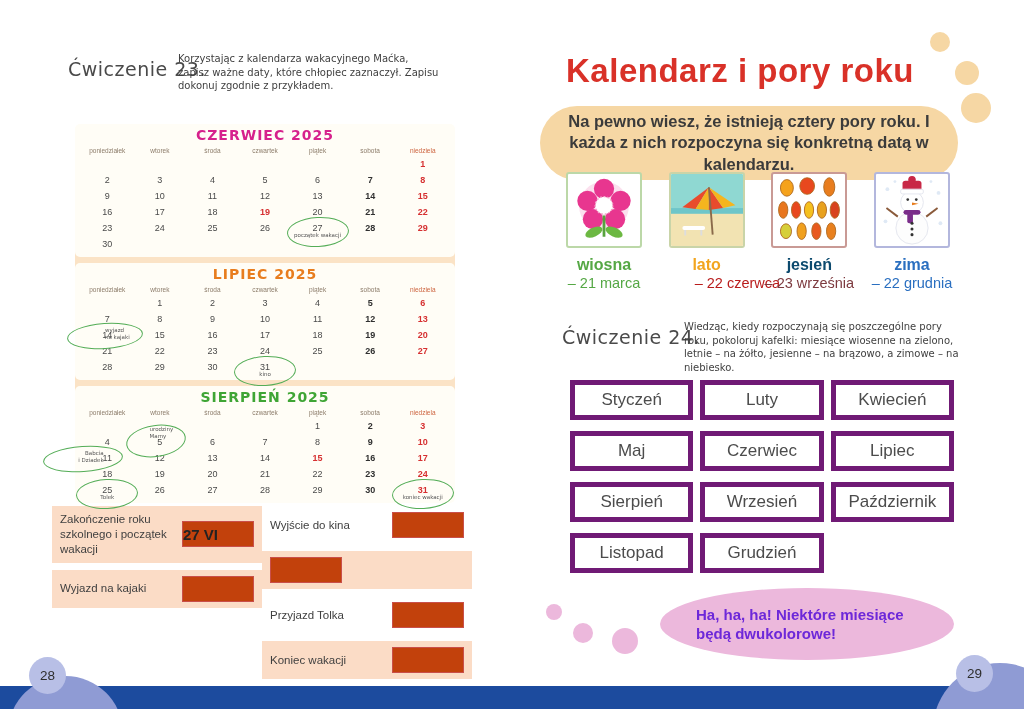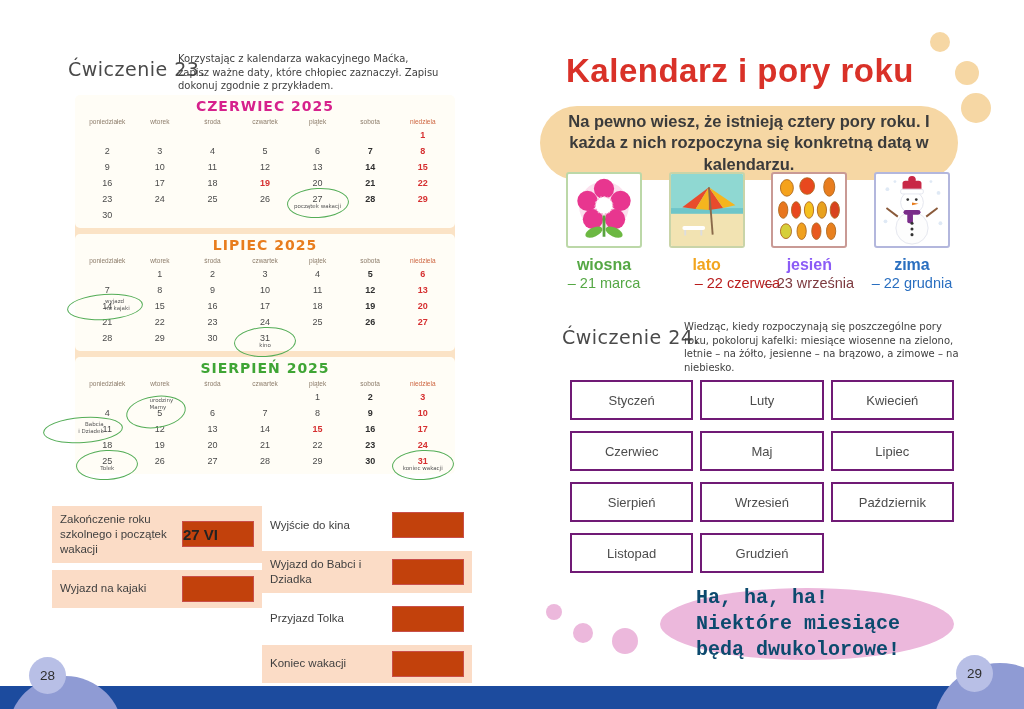--- a/index.html
+++ b/index.html
@@ -20,21 +20,21 @@
   }
   #ex23 { left:68px; top:52px; width:380px; }
   #ex23 .ex-label { width:110px; }
   #ex23 .ex-instruction { width:262px; }
   #ex24 { left:562px; top:320px; width:408px; }
   #ex24 .ex-label { width:122px; }
   #ex24 .ex-instruction { width:286px; }
 
   
   #calendar-card {
-    position:absolute; left:75px; top:95px; width:380px;
+    position:absolute; left:75px; top:124px; width:380px;
     background:var(--calendar-card-peach); border-radius:10px; 
   }
   .month-panel { background:#fffdf6; border-radius:5px; padding:3px 6px 5px; margin-bottom:6px; }
   .month-panel:last-child { margin-bottom:0; }
   .month-title {
     text-align:center; font-weight:bold; font-size:14px; letter-spacing:1px;
     font-family:"DejaVu Sans", sans-serif; margin-bottom:1px;
   }
   .weekday-row, .day-grid { display:grid; grid-template-columns:repeat(7,1fr); }
   .wd { text-align:center; font-size:6.5px; color:#8d7d6b; padding:3px 0 2px; }
@@ -102,31 +102,31 @@
     margin:0 auto 8px; display:flex; align-items:center; justify-content:center; overflow:hidden;
   }
   .season-name { font-weight:bold; font-size:16px; }
   .season-date { font-weight:normal; font-size:14.5px; margin-top:1px; white-space:nowrap; }
 
   #months-grid {
     position:absolute; left:570px; top:380px; width:384px;
     display:grid; grid-template-columns:repeat(3,1fr); gap:11px 7px;
   }
   .month-tile {
-    height:40px; background:#fff; border:2px solid #701a75;
+    height:40px; background:#fff; border:5px solid #701a75;
     display:flex; align-items:center; justify-content:center;
-    font-size:13px; color:#4c4c4c;
+    font-size:17px; color:#4c4c4c;
   }
 
   #speech-bubble {
     position:absolute; left:660px; top:588px; width:294px; height:72px;
     background:var(--speech-bubble-pink); border-radius:50%;
     display:flex; align-items:center; padding-left:36px;
   }
-  #speech-bubble p { font-size:20px; font-weight:bold; color:#0c4a6e; line-height:1.3; width:240px;font-family:Liberation Mono, monospace; }
+  #speech-bubble p { font-size:15px; font-weight:bold; color:#6d28d9; line-height:1.3; width:240px; }
   .pink-dot { position:absolute; border-radius:50%; background:var(--speech-bubble-pink); }
   #dot-p1 { left:546px; top:604px; width:16px; height:16px; }
   #dot-p2 { left:573px; top:623px; width:20px; height:20px; }
   #dot-p3 { left:612px; top:628px; width:26px; height:26px; }
 
   
   #bottom-bar { position:absolute; left:0; bottom:0; width:1024px; height:23px; background:var(--bottom-bar-blue); }
   .bump { position:absolute; border-radius:50%; background:var(--page-bump-purple); }
   #bump-left  { left:8px;   top:676px; width:115px; height:115px; }
   #bump-right { left:933px; top:663px; width:134px; height:134px; }
@@ -525,21 +525,20 @@
       </div>
     </div>
   <div class="ans-col" id="answers-right">
       <div class="ans-row">
         <div class="ans-label">Wyjście do kina</div>
         <div class="ans-box">
           <span class="ans-value"></span>
         </div>
       </div>
       <div class="ans-row hl">
-        <div class="ans-label">Wyjazd do Babci i Dziadka</div>
         <div class="ans-box">
           <span class="ans-value"></span>
         </div>
       </div>
       <div class="ans-row">
         <div class="ans-label">Przyjazd Tolka</div>
         <div class="ans-box">
           <span class="ans-value"></span>
         </div>
       </div>
@@ -611,21 +610,21 @@
             <ellipse cx="38" cy="38" rx="5" ry="9" fill="#f5c01e"></ellipse>
             <ellipse cx="52" cy="38" rx="5" ry="9" fill="#e8a11e"></ellipse>
             <ellipse cx="66" cy="38" rx="5" ry="9" fill="#d8431e"></ellipse>
             <ellipse cx="13" cy="61" rx="6" ry="8" fill="#d6cf3a"></ellipse>
             <ellipse cx="30" cy="61" rx="5" ry="9" fill="#f0a01e"></ellipse>
             <ellipse cx="46" cy="61" rx="5" ry="9" fill="#e85a1e"></ellipse>
             <ellipse cx="62" cy="61" rx="5" ry="9" fill="#e8801e"></ellipse>
           </g>
         </svg>
       </div>
-      <div class="season-name" style="color: #8b5cf6;">jesień</div>
+      <div class="season-name" style="color: #0c4a6e;">jesień</div>
       <div class="season-date" style="color: rgb(125, 58, 63);">– 23 września</div>
     </div>
     <div class="season">
       <div class="season-card" style="border-color: rgb(179, 183, 221);">
         <svg viewBox="0 0 76 76" width="72" height="72">
           <circle cx="12" cy="16" r="2" fill="#dfe9f5"></circle>
           <circle cx="66" cy="20" r="2" fill="#dfe9f5"></circle>
           <circle cx="10" cy="50" r="2" fill="#dfe9f5"></circle>
           <circle cx="68" cy="52" r="2" fill="#dfe9f5"></circle>
           <circle cx="20" cy="8" r="1.5" fill="#dfe9f5"></circle>
@@ -654,22 +653,22 @@
 
 <div class="ex-header" id="ex24">
   <div class="ex-label">Ćwiczenie 24.</div>
   <div class="ex-instruction">Wiedząc, kiedy rozpoczynają się poszczególne pory roku, pokoloruj kafelki: miesiące wiosenne na zielono, letnie – na żółto, jesienne – na brązowo, a zimowe – na niebiesko.</div>
 </div>
 
 <div id="months-grid">
     <div class="month-tile">Styczeń</div>
     <div class="month-tile">Luty</div>
     <div class="month-tile">Kwiecień</div>
+    <div class="month-tile">Maj</div>
     <div class="month-tile">Czerwiec</div>
-    <div class="month-tile">Maj</div>
     <div class="month-tile">Lipiec</div>
     <div class="month-tile">Sierpień</div>
     <div class="month-tile">Wrzesień</div>
     <div class="month-tile">Październik</div>
     <div class="month-tile">Listopad</div>
     <div class="month-tile">Grudzień</div>
   </div>
 
 <div id="speech-bubble">
   <p>Ha, ha, ha! Niektóre miesiące będą dwukolorowe!</p>

